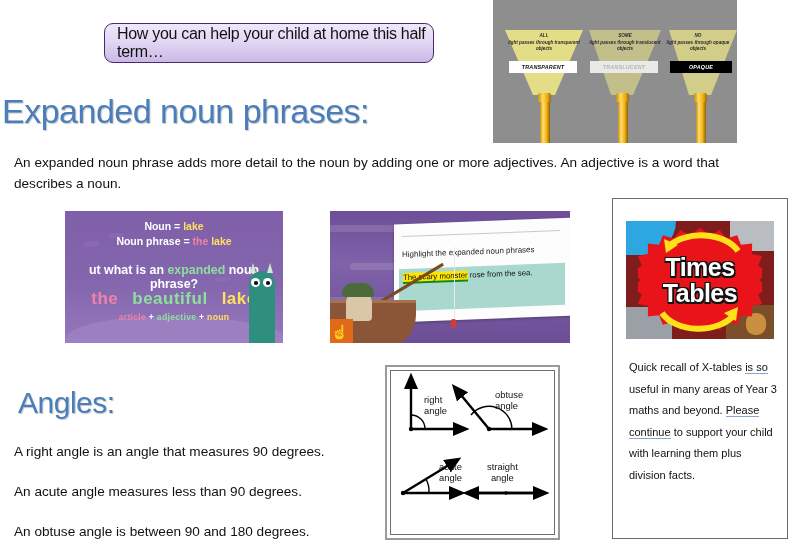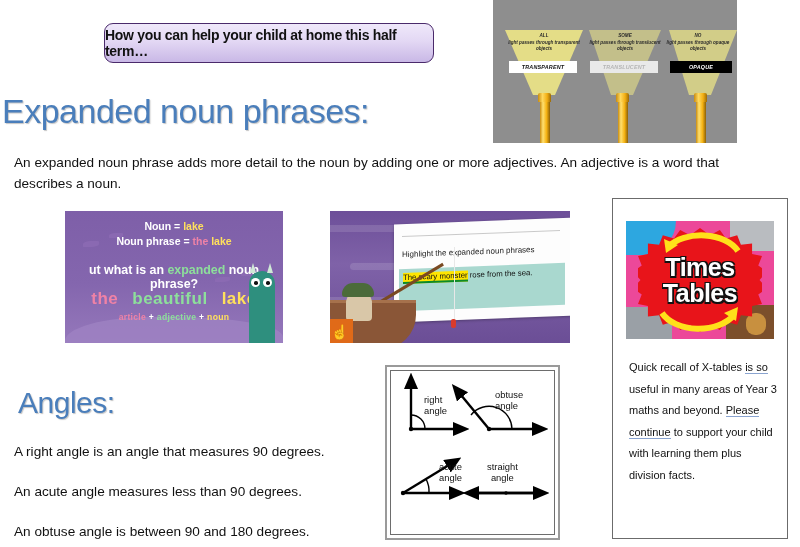--- a/index.html
+++ b/index.html
@@ -4,21 +4,21 @@
 <style>
   html,body{margin:0;padding:0;background:#fff;}
   body{width:800px;height:547px;position:relative;overflow:hidden;
        font-family:"Liberation Sans",sans-serif;color:#000;}
   .abs{position:absolute;}
 
   
   #banner{left:104px;top:23px;width:330px;height:40px;border:1.6px solid #4a2a6b;
           border-radius:9px;background:linear-gradient(180deg,#efe8fa 0%,#e3d8f4 45%,#c9b8e6 100%);
           display:flex;align-items:center;box-sizing:border-box;}
-  #banner span{font-size:14px;font-weight:bold;letter-spacing:-.3px;padding-left:0;color:#111;}
+  #banner span{font-size:16px;font-weight:normal;letter-spacing:-.3px;padding-left:12px;color:#111;}
 
   
   .slide-title{color:#4a7ebb;font-weight:400;letter-spacing:-.5px;
                text-shadow:1px 1px 1px rgba(150,150,150,.55);white-space:nowrap;}
   #title-noun{left:2px;top:92px;font-size:34px;}
   #title-angles{left:18px;top:379px;font-size:30px;margin-top:7px;}
 
   
   .body-text{font-size:13.6px;line-height:21px;color:#111;}
   #noun-def{left:14px;top:152px;width:760px;}
@@ -80,21 +80,21 @@
        transform:rotate(-31deg);transform-origin:left bottom;}
   #line{position:absolute;left:124px;top:36px;width:1px;height:74px;background:#e8e8e8;}
   #float{position:absolute;left:121px;top:108px;width:5px;height:9px;background:#d93b2b;border-radius:2px;}
   #cursor-badge{position:absolute;left:-3px;bottom:-2px;width:26px;height:26px;background:#e06a18;
                 display:flex;align-items:center;justify-content:center;color:#fff;font-size:14px;}
 
   
   #tt-box{left:612px;top:198px;width:176px;height:341px;border:1.4px solid #6b6b6b;
           background:#fff;box-sizing:border-box;}
   #tt-img{position:absolute;left:13px;top:22px;width:148px;height:118px;overflow:hidden;
-          background:#ec4899;}
+          background:#7f1d1d;}
   .comic{position:absolute;}
   #starburst{position:absolute;left:50%;top:50%;transform:translate(-50%,-50%);
              width:124px;height:104px;background:#e8141a;
              clip-path:polygon(50% 0%,58% 7%,66% 2%,71% 10%,80% 7%,83% 16%,92% 15%,92% 25%,100% 27%,
              97% 36%,104% 42%,98% 50%,104% 58%,97% 64%,100% 73%,92% 75%,92% 85%,83% 84%,80% 93%,
              71% 90%,66% 98%,58% 93%,50% 100%,42% 93%,34% 98%,29% 90%,20% 93%,17% 84%,8% 85%,
              8% 75%,0% 73%,3% 64%,-4% 58%,2% 50%,-4% 42%,3% 36%,0% 27%,8% 25%,8% 15%,17% 16%,
              20% 7%,29% 10%,34% 2%,42% 7%);}
   #tt-words{position:absolute;left:0;top:50%;transform:translateY(-50%);width:100%;text-align:center;
             color:#fff;font-weight:bold;font-size:25px;line-height:26px;letter-spacing:-.5px;

